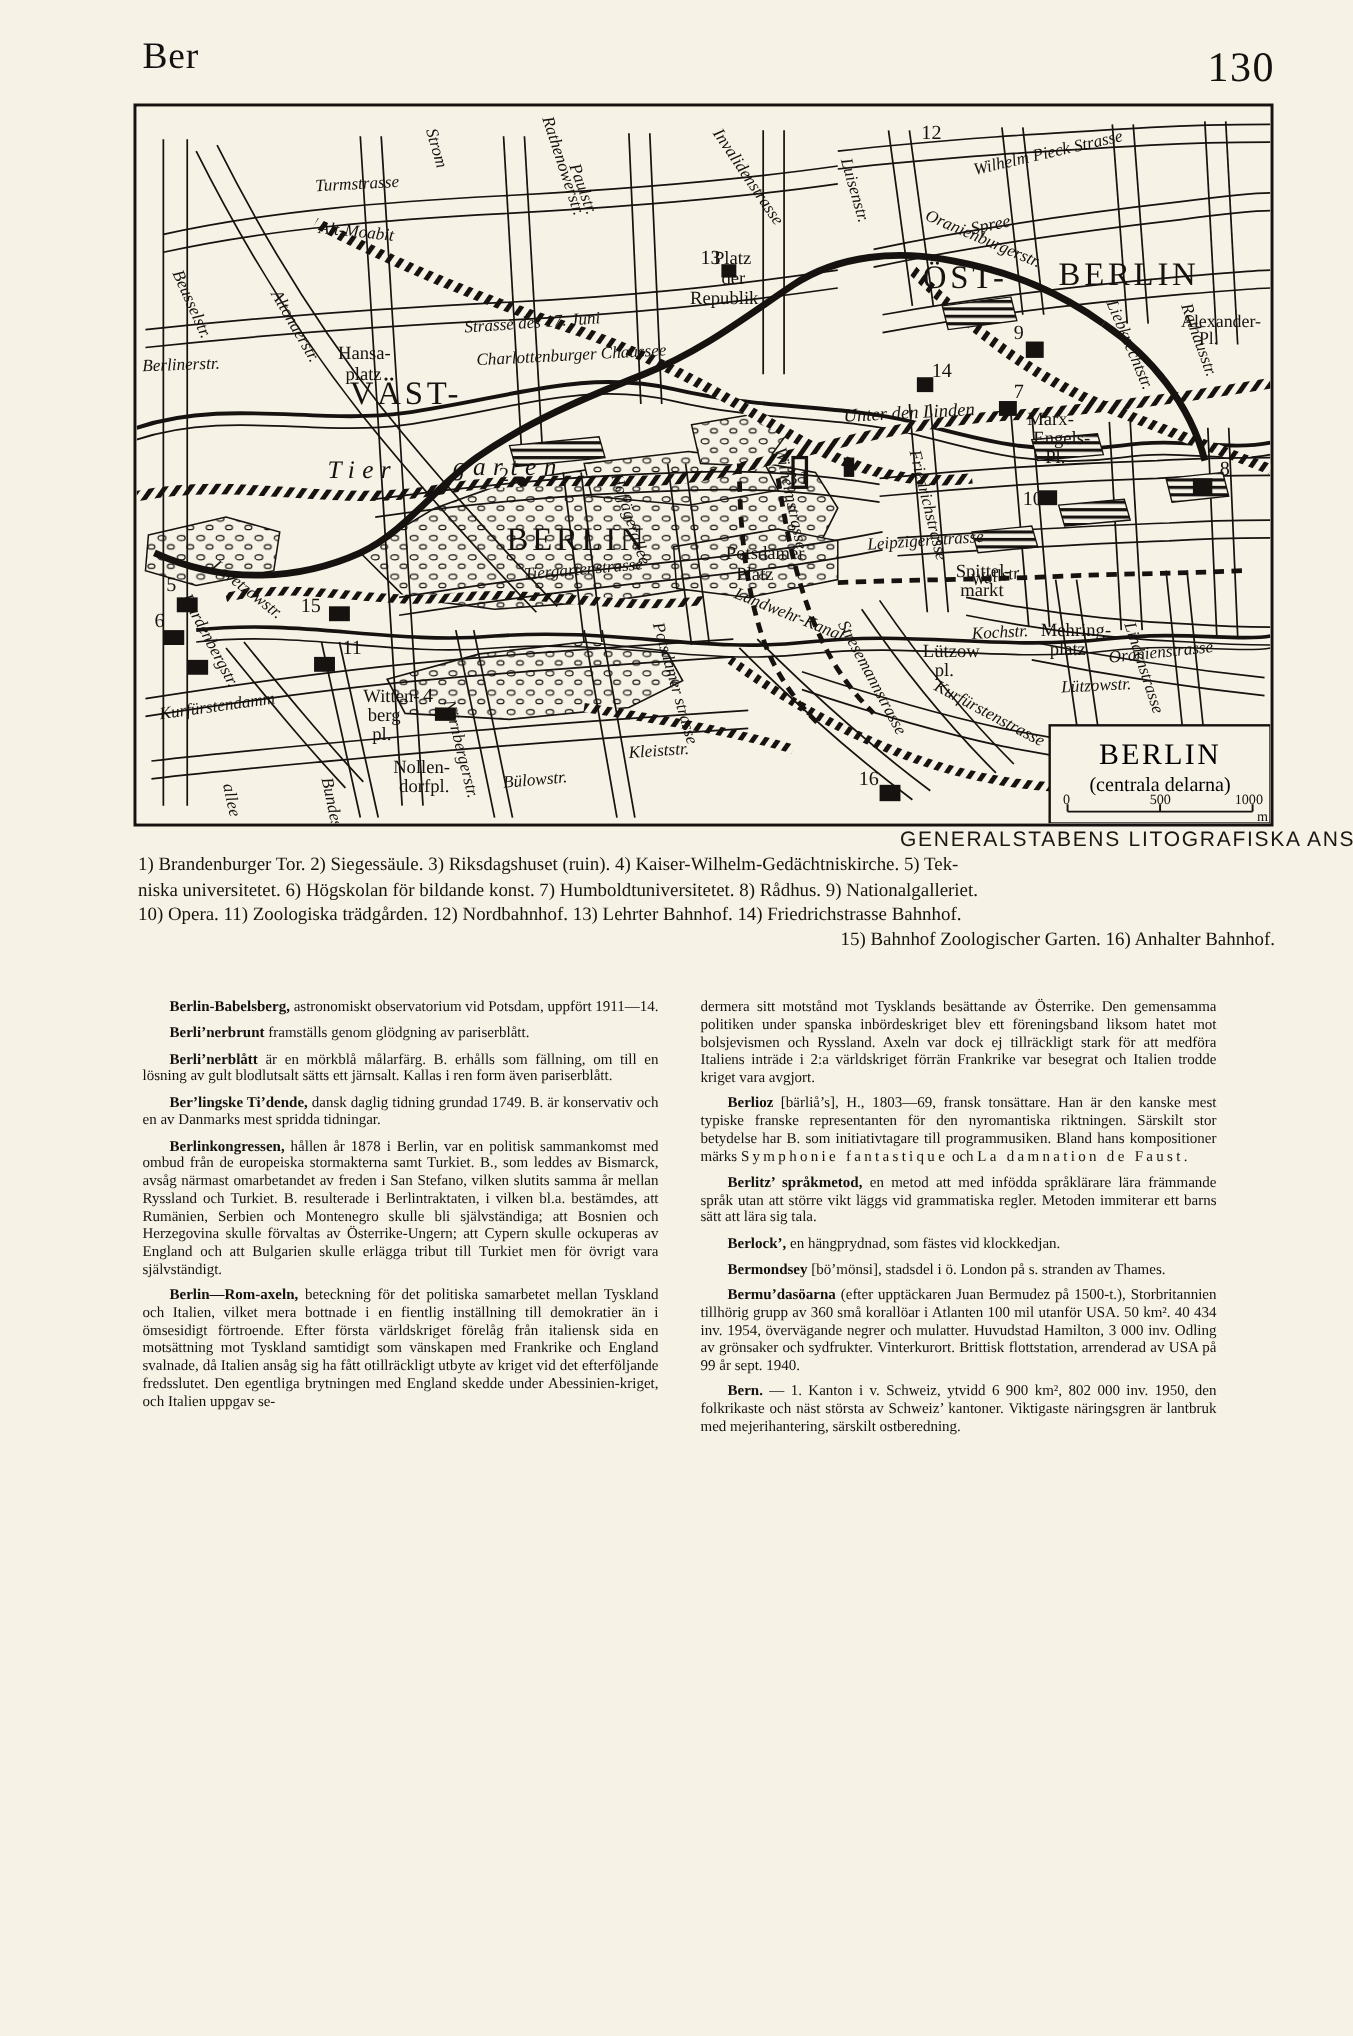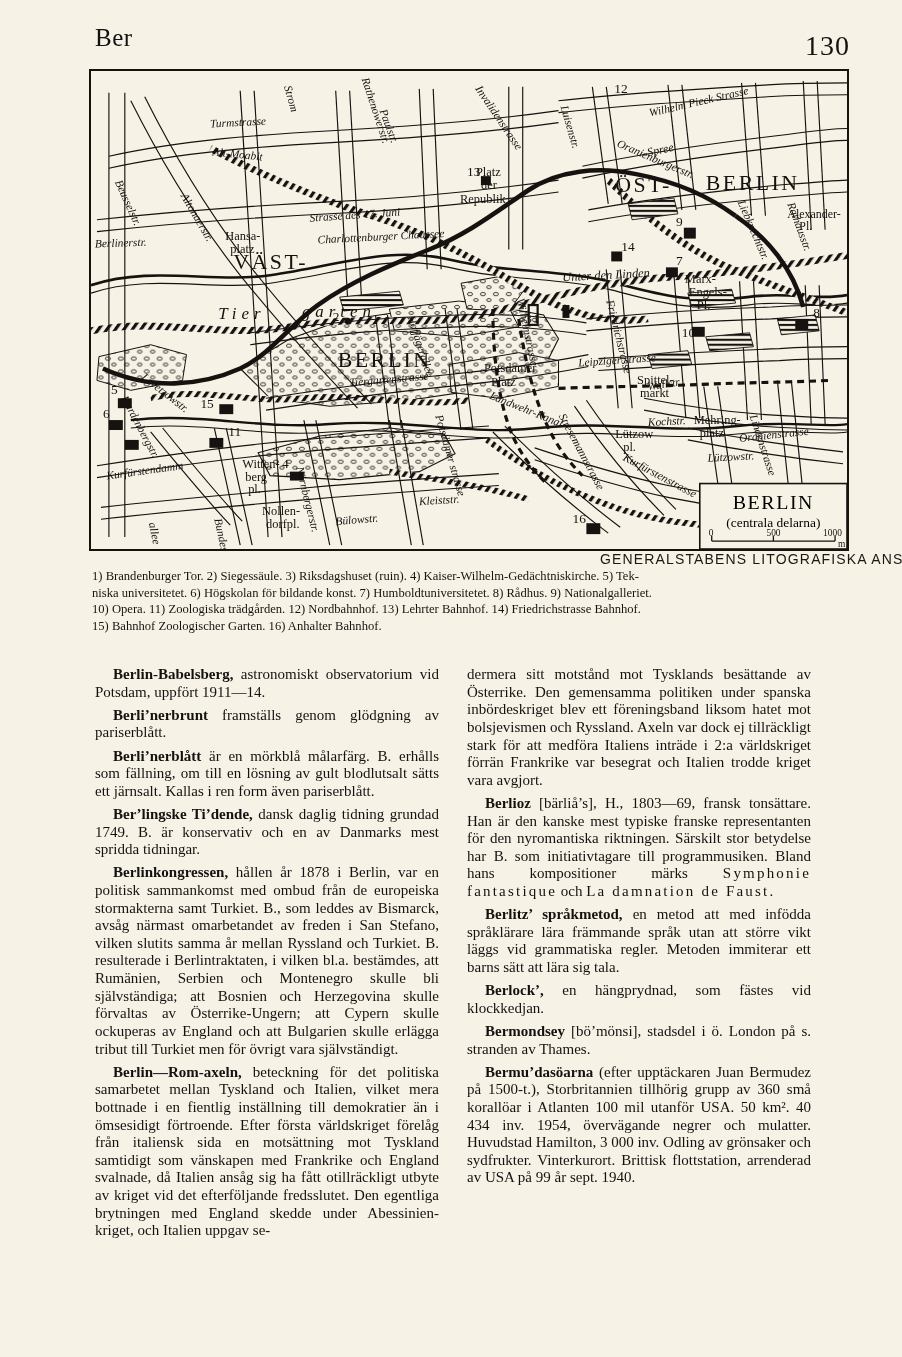--- a/index.html
+++ b/index.html
@@ -44,30 +44,30 @@
     white-space:nowrap;
   }
 
   
   .mapkey{
     position:absolute;left:92px;top:568px;width:758px;
     font-size:12.6px;line-height:1.33;text-align:justify;
     color:#17140f;
   }
   .mapkey .kline{display:block;white-space:nowrap;}
-  .mapkey .kline.center{text-align:left;}
+  .mapkey .kline.center{text-align:right;}
 
   
   .cols{
     position:absolute;left:95px;top:666px;
     width:716px;height:610px;
   }
   .col{
     position:absolute;top:0;width:344px;
-    font-size:15px;line-height:1.175;
+    font-size:10px;line-height:1.175;
     text-align:justify;
     -webkit-hyphens:none;hyphens:none;
   }
   .col.left{left:0;}
   .col.right{left:372px;}
   .col p{margin:0 0 0 0;text-indent:18px;}
   .col p.cont{text-indent:0;}
   .col p + p{margin-top:5.5px;}
   b.hw{font-weight:bold;}
   .spaced{letter-spacing:2.2px;}
@@ -410,17 +410,18 @@
 
       <p><b class="hw">Berlitz’ språkmetod,</b><span> en metod att med infödda språklärare lära främmande språk utan att större vikt läggs vid grammatiska regler. Metoden immiterar ett barns sätt att lära sig tala.</span></p>
 
       <p><b class="hw">Berlock’,</b><span> en hängprydnad, som fästes vid klockkedjan.</span></p>
 
       <p><b class="hw">Bermondsey</b><span> [bö’mönsi], stadsdel i ö. London på s. stranden av Thames.</span></p>
 
 
       <p><b class="hw">Bermu’dasöarna</b><span> (efter upptäckaren Juan Bermudez på 1500-t.), Storbritannien tillhörig grupp av 360 små korallöar i Atlanten 100 mil utanför USA. 50 km². 40 434 inv. 1954, övervägande negrer och mulatter. Huvudstad Hamilton, 3 000 inv. Odling av grönsaker och sydfrukter. Vinterkurort. Brittisk flottstation, arrenderad av USA på 99 år sept. 1940.</span></p>
 
+      <p><b class="hw">Bern.</b><span> — 1. Kanton i v. Schweiz, ytvidd 6 900 km², 802 000 inv. 1950, den folkrikaste och näst största av Schweiz’ kantoner. Viktigaste näringsgren är lantbruk med mejerihantering, särskilt ostberedning.</span></p>
 
     </div>
   </div>
 
 </div>
 
 </body></html>

